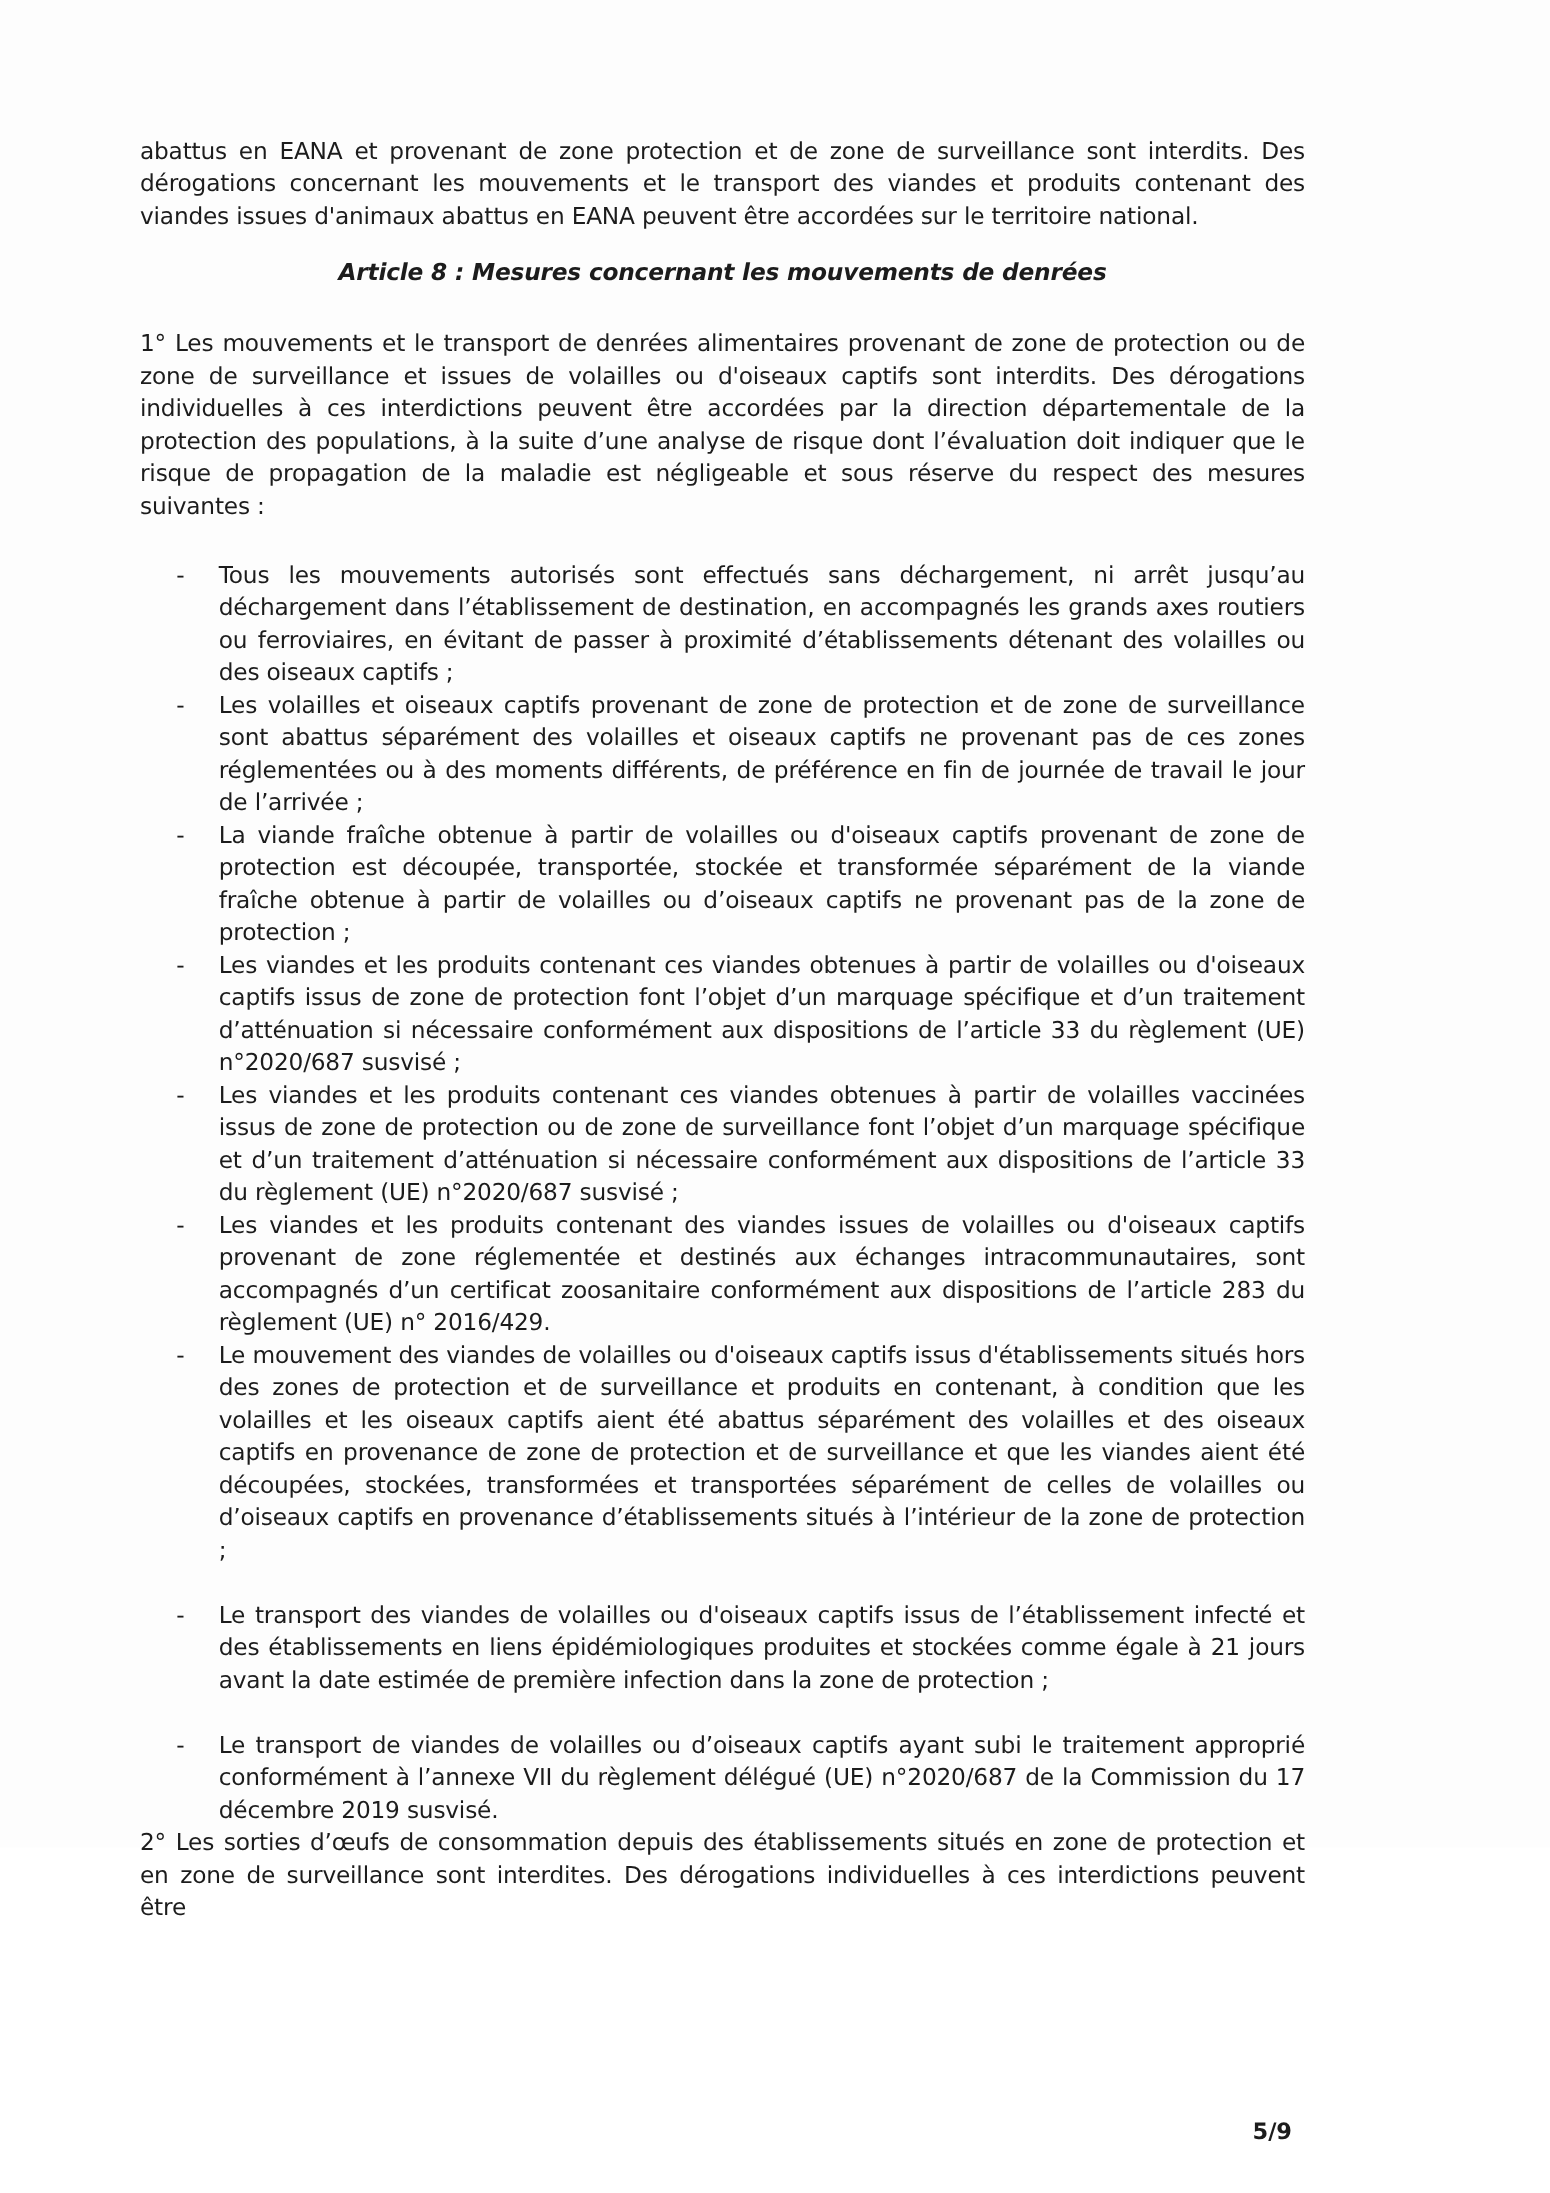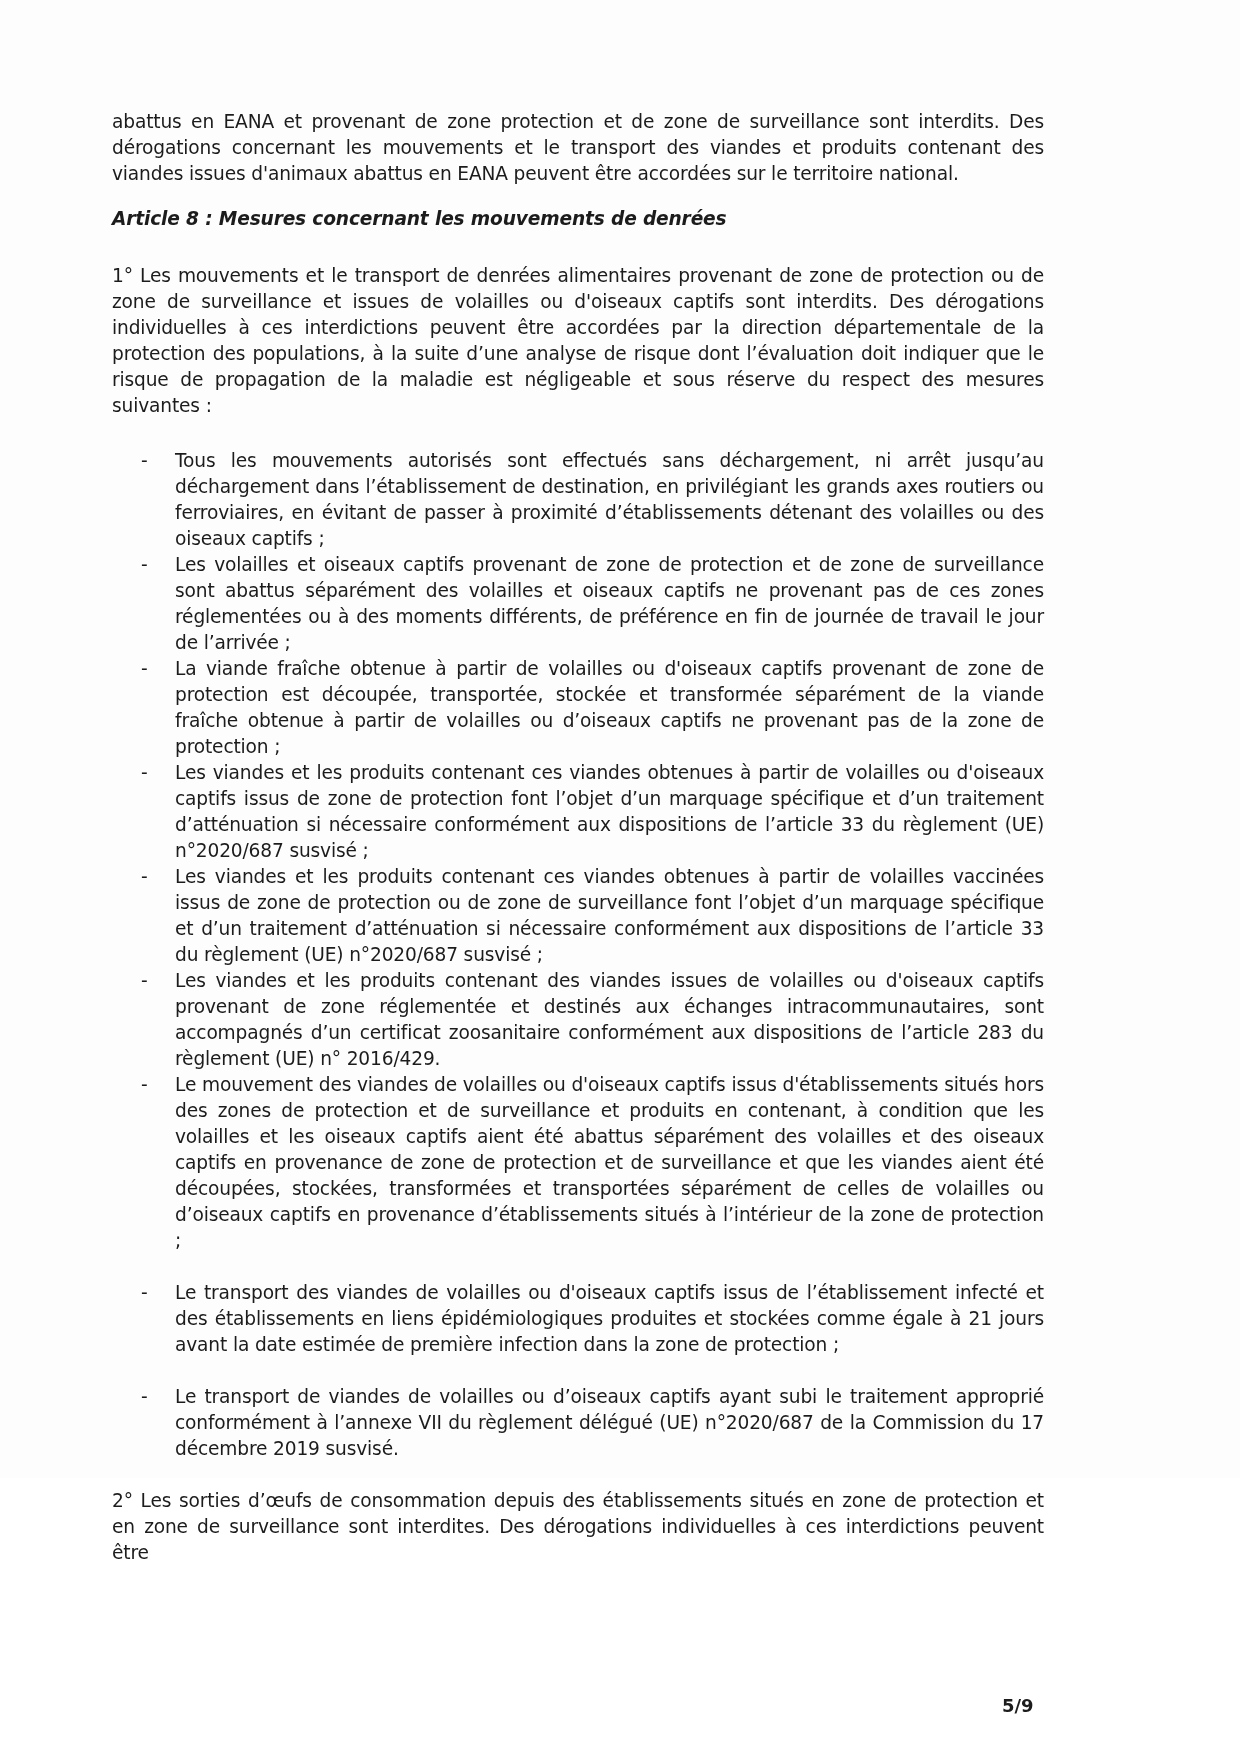--- a/index.html
+++ b/index.html
@@ -3,46 +3,46 @@
 <meta charset="utf-8">
 <style>
   html, body { margin: 0; padding: 0; background: #ffffff; }
   body { width: 1240px; height: 1754px; position: relative; overflow: hidden;
          font-family: "DejaVu Sans", "Liberation Sans", sans-serif; color: #1c1c1c; }
   .page { position: absolute; left: 0; top: 0; width: 1240px; height: 1478px; background: #fdfdfd; }
   .content { position: absolute; left: 112px; top: 109px; width: 932px;
              font-size: 18.6px; line-height: 26px; letter-spacing: -0.15px; }
   p { margin: 0; text-align: justify; }
   .p-intro { }
-  .article-title { font-weight: bold; font-style: italic;
+  .article-title { text-align: center; font-weight: bold; font-style: italic;
                    margin-top: 19px; margin-bottom: 31px; font-size: 18.6px; }
   .bullets { list-style: none; margin: 29px 0 0 0; padding: 0; }
   .bullets li { position: relative; padding-left: 63px; text-align: justify; }
   .bullets li .dash { position: absolute; left: 29px; top: 0; }
   .bullets.spaced li { margin-bottom: 26px; }
   .bullets.spaced li:last-child { margin-bottom: 0; }
   .p-toutefois { margin-top: 26px; }
   .bullets.exceptions { margin-top: 0; }
-  .p-second { margin-top: 26px; }
+  .p-second { }
   .page-number { position: absolute; left: 1002px; top: 1695px; font-size: 18px; color: #1c1c1c; font-weight: bold; }
 </style>
 </head>
 <body>
 
 <div class="page">
   <div class="content">
 
     <p class="p-intro">abattus en EANA et provenant de zone protection et de zone de surveillance sont interdits. Des dérogations concernant les mouvements et le transport des viandes et produits contenant des viandes issues d'animaux abattus en EANA peuvent être accordées sur le territoire national.</p>
 
     <p class="article-title">Article 8 : Mesures concernant les mouvements de denrées</p>
 
     <p>1° Les mouvements et le transport de denrées alimentaires provenant de zone de protection ou de zone de surveillance et issues de volailles ou d'oiseaux captifs sont interdits. Des dérogations individuelles à ces interdictions peuvent être accordées par la direction départementale de la protection des populations, à la suite d’une analyse de risque dont l’évaluation doit indiquer que le risque de propagation de la maladie est négligeable et sous réserve du respect des mesures suivantes :</p>
 
     <ul class="bullets">
-      <li><span class="dash">-</span><span>Tous les mouvements autorisés sont effectués sans déchargement, ni arrêt jusqu’au déchargement dans l’établissement de destination, en privilégiant les grands axes routiers ou ferroviaires, en évitant de passer à proximité d’établissements détenant des volailles ou des oiseaux captifs ;</span></li>
+      <li><span class="dash">-</span><span>Tous les mouvements autorisés sont effectués sans déchargement, ni arrêt jusqu’au déchargement dans l’établissement de destination, en accompagnés les grands axes routiers ou ferroviaires, en évitant de passer à proximité d’établissements détenant des volailles ou des oiseaux captifs ;</span></li>
       <li><span class="dash">-</span><span>Les volailles et oiseaux captifs provenant de zone de protection et de zone de surveillance sont abattus séparément des volailles et oiseaux captifs ne provenant pas de ces zones réglementées ou à des moments différents, de préférence en fin de journée de travail le jour de l’arrivée ;</span></li>
       <li><span class="dash">-</span><span>La viande fraîche obtenue à partir de volailles ou d'oiseaux captifs provenant de zone de protection est découpée, transportée, stockée et transformée séparément de la viande fraîche obtenue à partir de volailles ou d’oiseaux captifs ne provenant pas de la zone de protection ;</span></li>
       <li><span class="dash">-</span><span>Les viandes et les produits contenant ces viandes obtenues à partir de volailles ou d'oiseaux captifs issus de zone de protection font l’objet d’un marquage spécifique et d’un traitement d’atténuation si nécessaire conformément aux dispositions de l’article 33 du règlement (UE) n°2020/687 susvisé ;</span></li>
       <li><span class="dash">-</span><span>Les viandes et les produits contenant ces viandes obtenues à partir de volailles vaccinées issus de zone de protection ou de zone de surveillance font l’objet d’un marquage spécifique et d’un traitement d’atténuation si nécessaire conformément aux dispositions de l’article 33 du règlement (UE) n°2020/687 susvisé ;</span></li>
       <li><span class="dash">-</span><span>Les viandes et les produits contenant des viandes issues de volailles ou d'oiseaux captifs provenant de zone réglementée et destinés aux échanges intracommunautaires, sont accompagnés d’un certificat zoosanitaire conformément aux dispositions de l’article 283 du règlement (UE) n° 2016/429.</span></li>
     </ul>
 
 
     <ul class="bullets exceptions spaced">
       <li><span class="dash">-</span><span>Le mouvement des viandes de volailles ou d'oiseaux captifs issus d'établissements situés hors des zones de protection et de surveillance et produits en contenant, à condition que les volailles et les oiseaux captifs aient été abattus séparément des volailles et des oiseaux captifs en provenance de zone de protection et de surveillance et que les viandes aient été découpées, stockées, transformées et transportées séparément de celles de volailles ou d’oiseaux captifs en provenance d’établissements situés à l’intérieur de la zone de protection ;</span></li>

